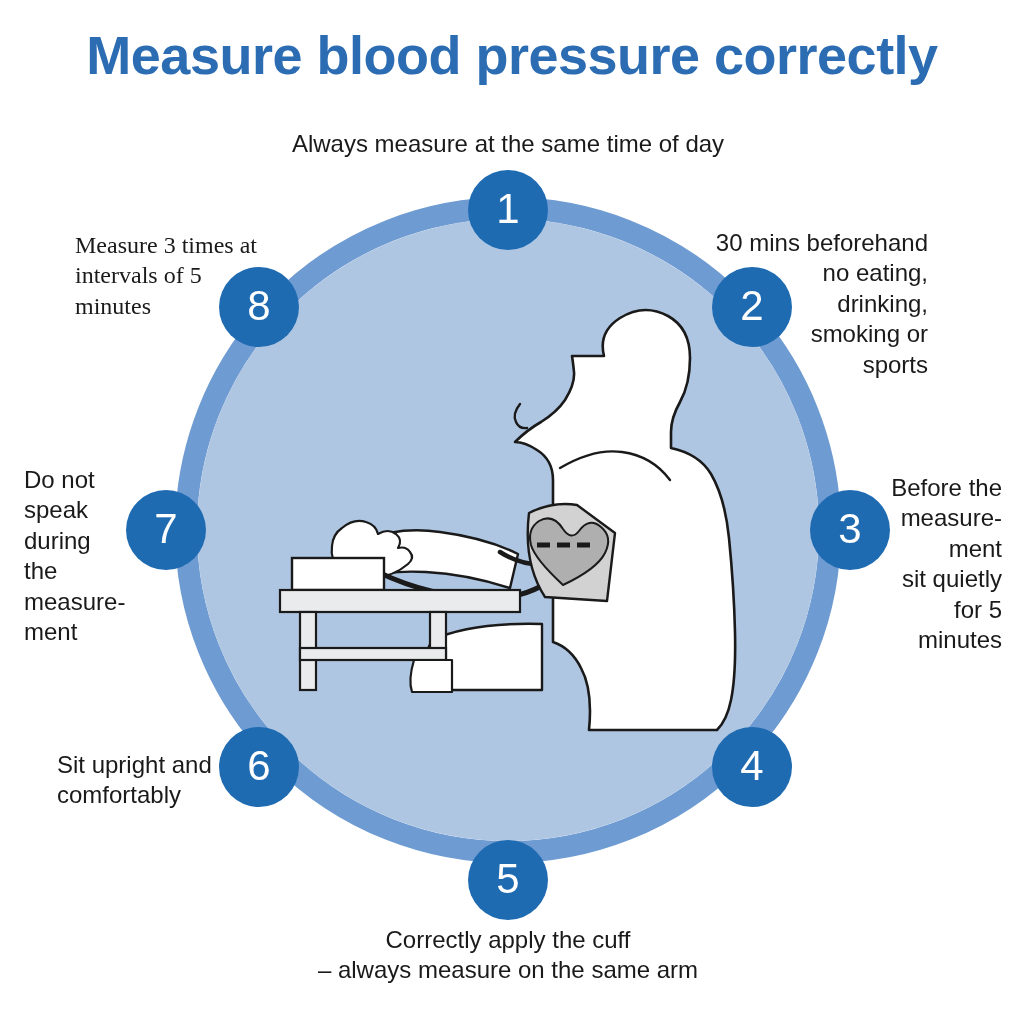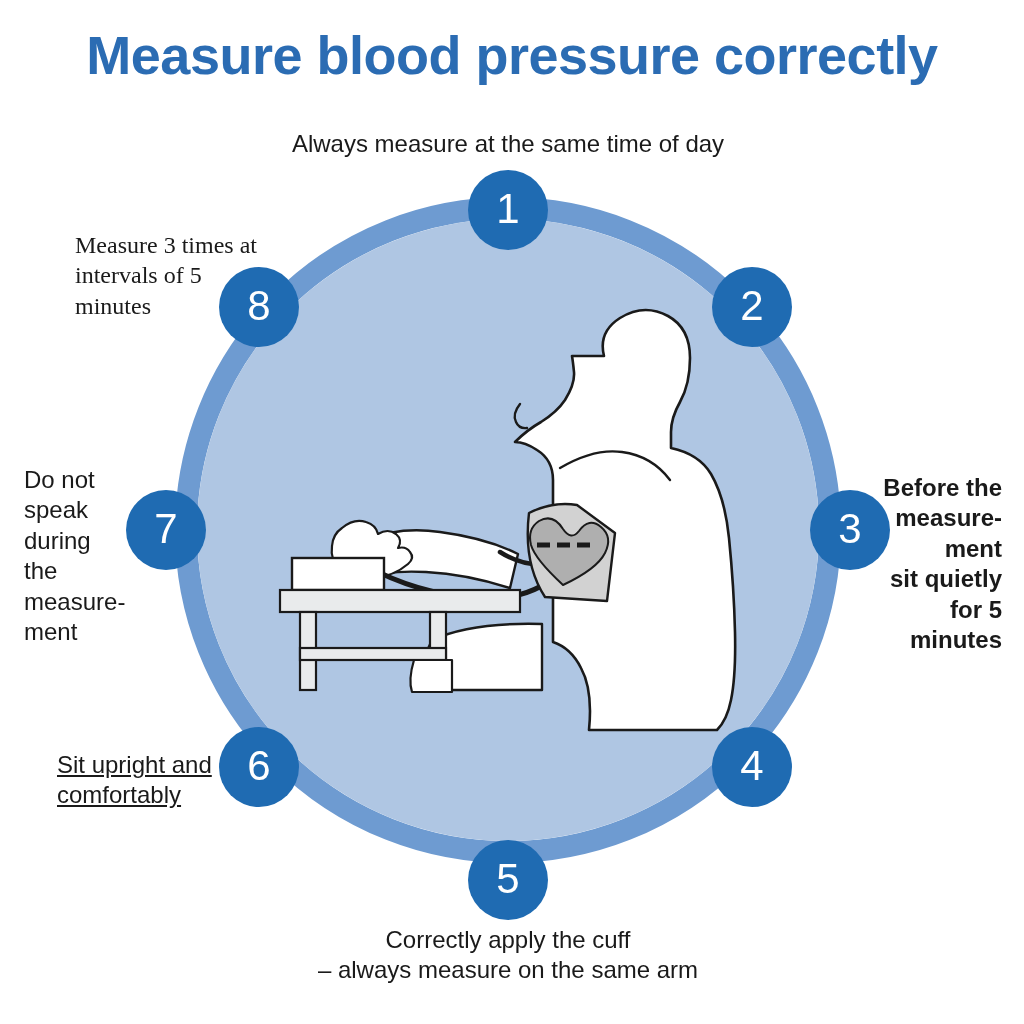--- a/index.html
+++ b/index.html
@@ -167,33 +167,38 @@
   </div>
   <div class="badge" style="left:126px; top:490px;">
     <span>7</span>
   </div>
   <div class="badge" style="left:219px; top:267px;">
     <span>8</span>
   </div>
 
   <div class="label center" style="left:262px; top:129px; width:492px;">Always measure at the same time of day</div>
 
-
-  <div class="label right" style="left:862px; top:473px; width:140px;font-weight:bold;">Before the
+  <div class="label right" style="left:690px; top:228px; width:238px;">30 mins beforehand
+no eating,
+drinking,
+smoking or
+sports</div>
+
+  <div class="label right" style="left:862px; top:473px; width:140px;">Before the
 measure-
 ment
 sit quietly
 for 5
 minutes</div>
 
 
   <div class="label center" style="left:262px; top:925px; width:492px;">Correctly apply the cuff
 – always measure on the same arm</div>
 
-  <div class="label left" style="left:57px; top:750px; width:200px;text-decoration:underline;">Sit upright and
+  <div class="label left" style="left:57px; top:750px; width:200px;">Sit upright and
 comfortably</div>
 
   <div class="label left" style="left:24px; top:465px; width:124px;">Do not
 speak
 during
 the
 measure-
 ment</div>
 
   <div class="label left" style="left:75px; top:230px; width:212px;font-family:Liberation Serif, serif;">Measure 3 times at

